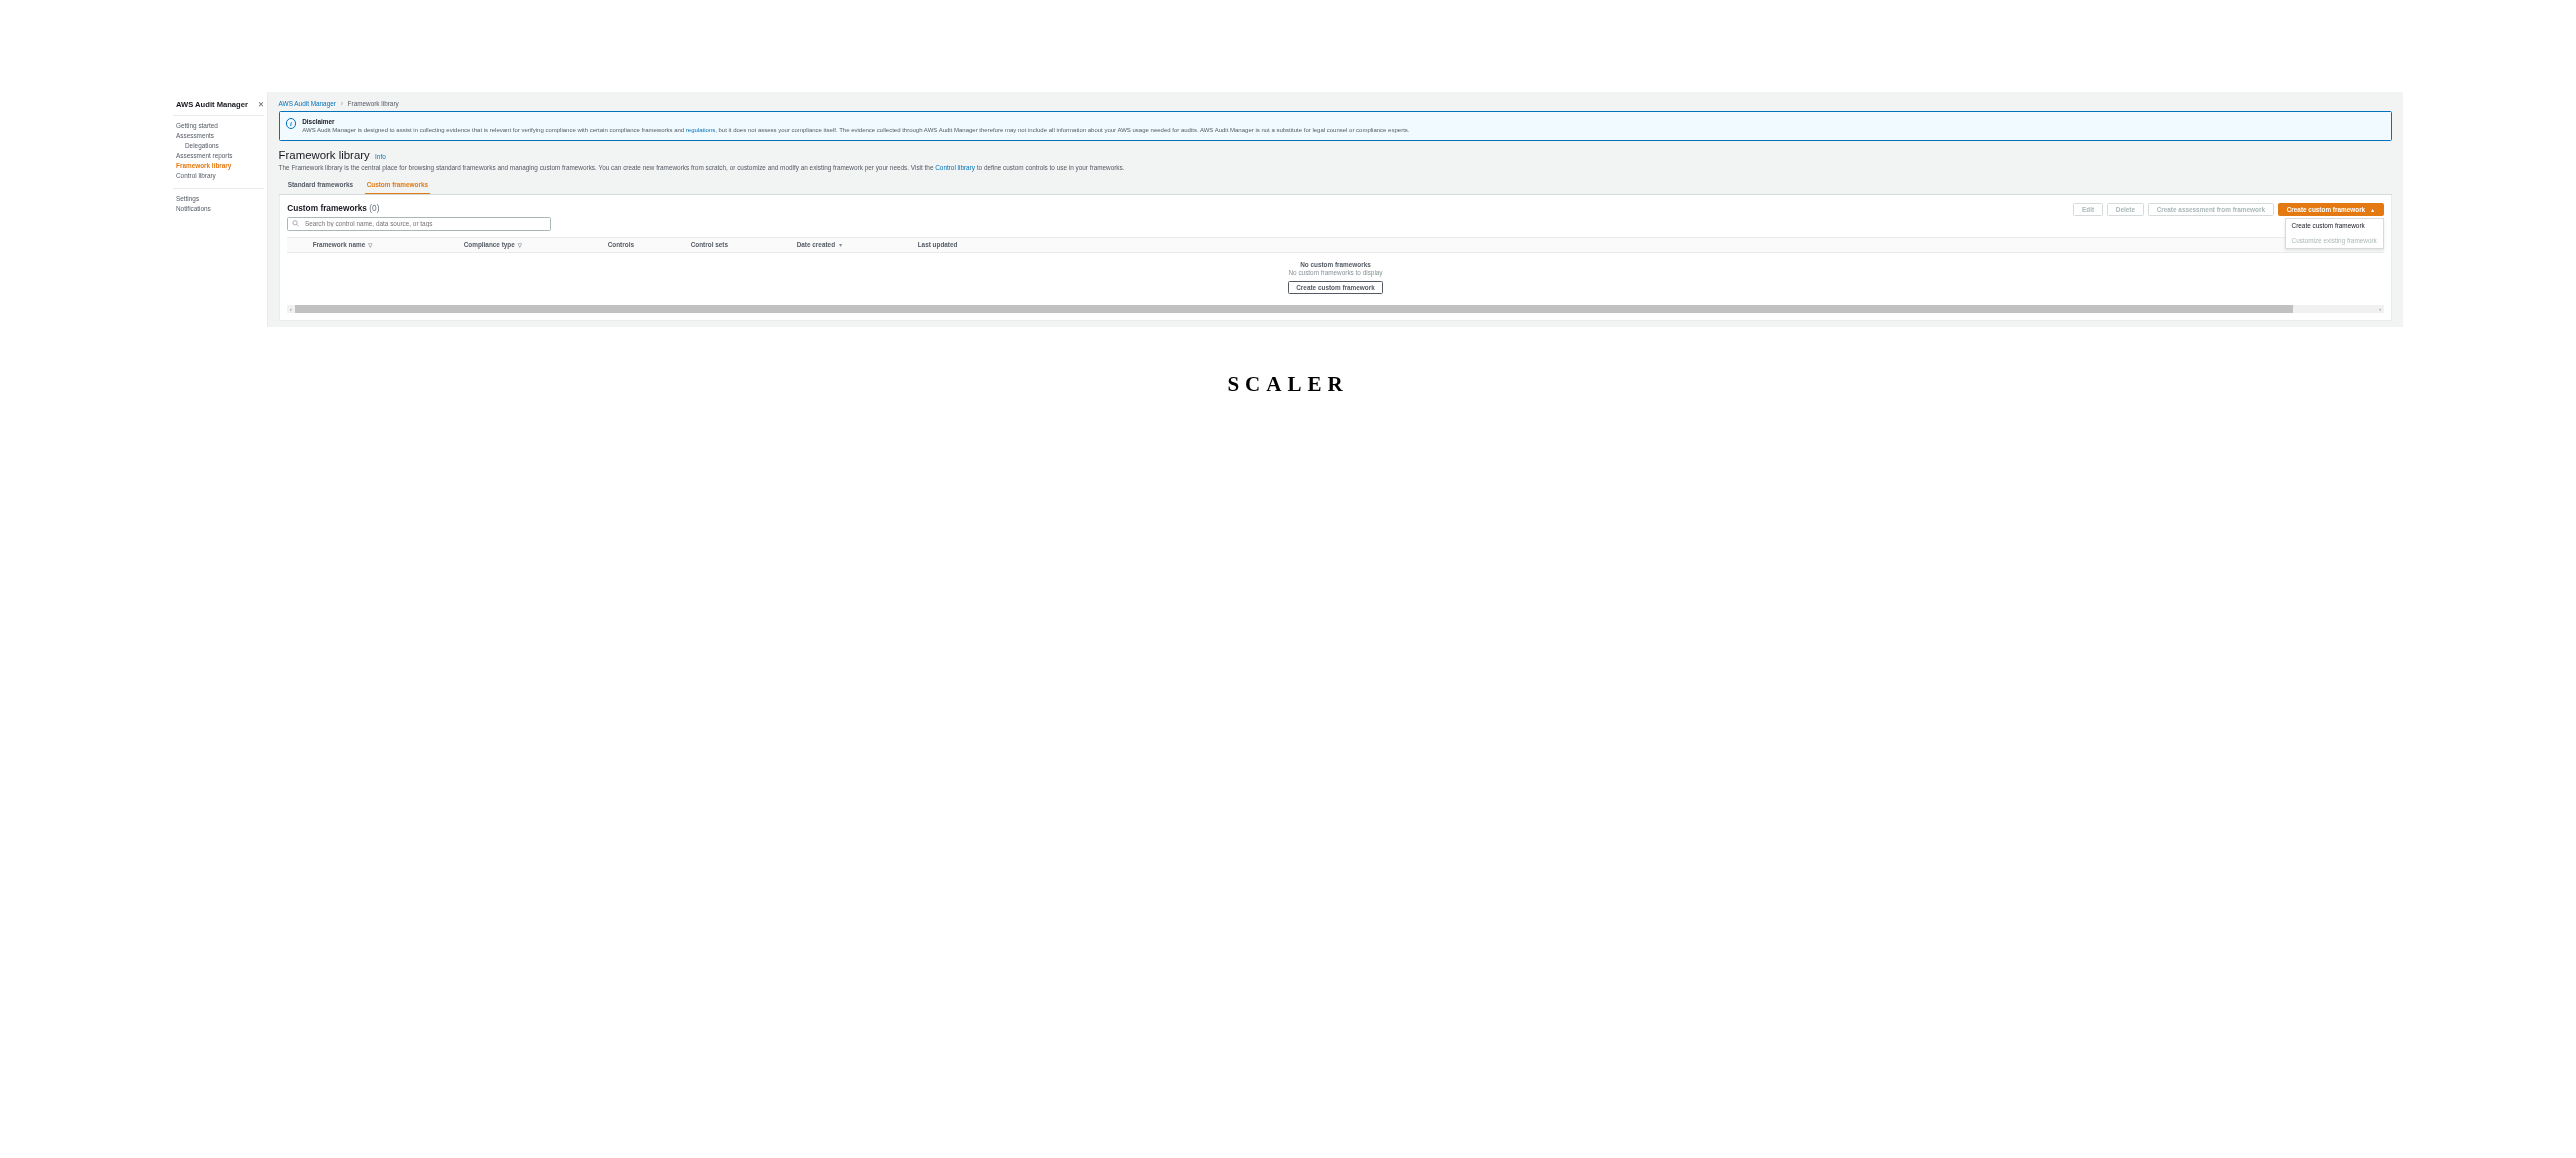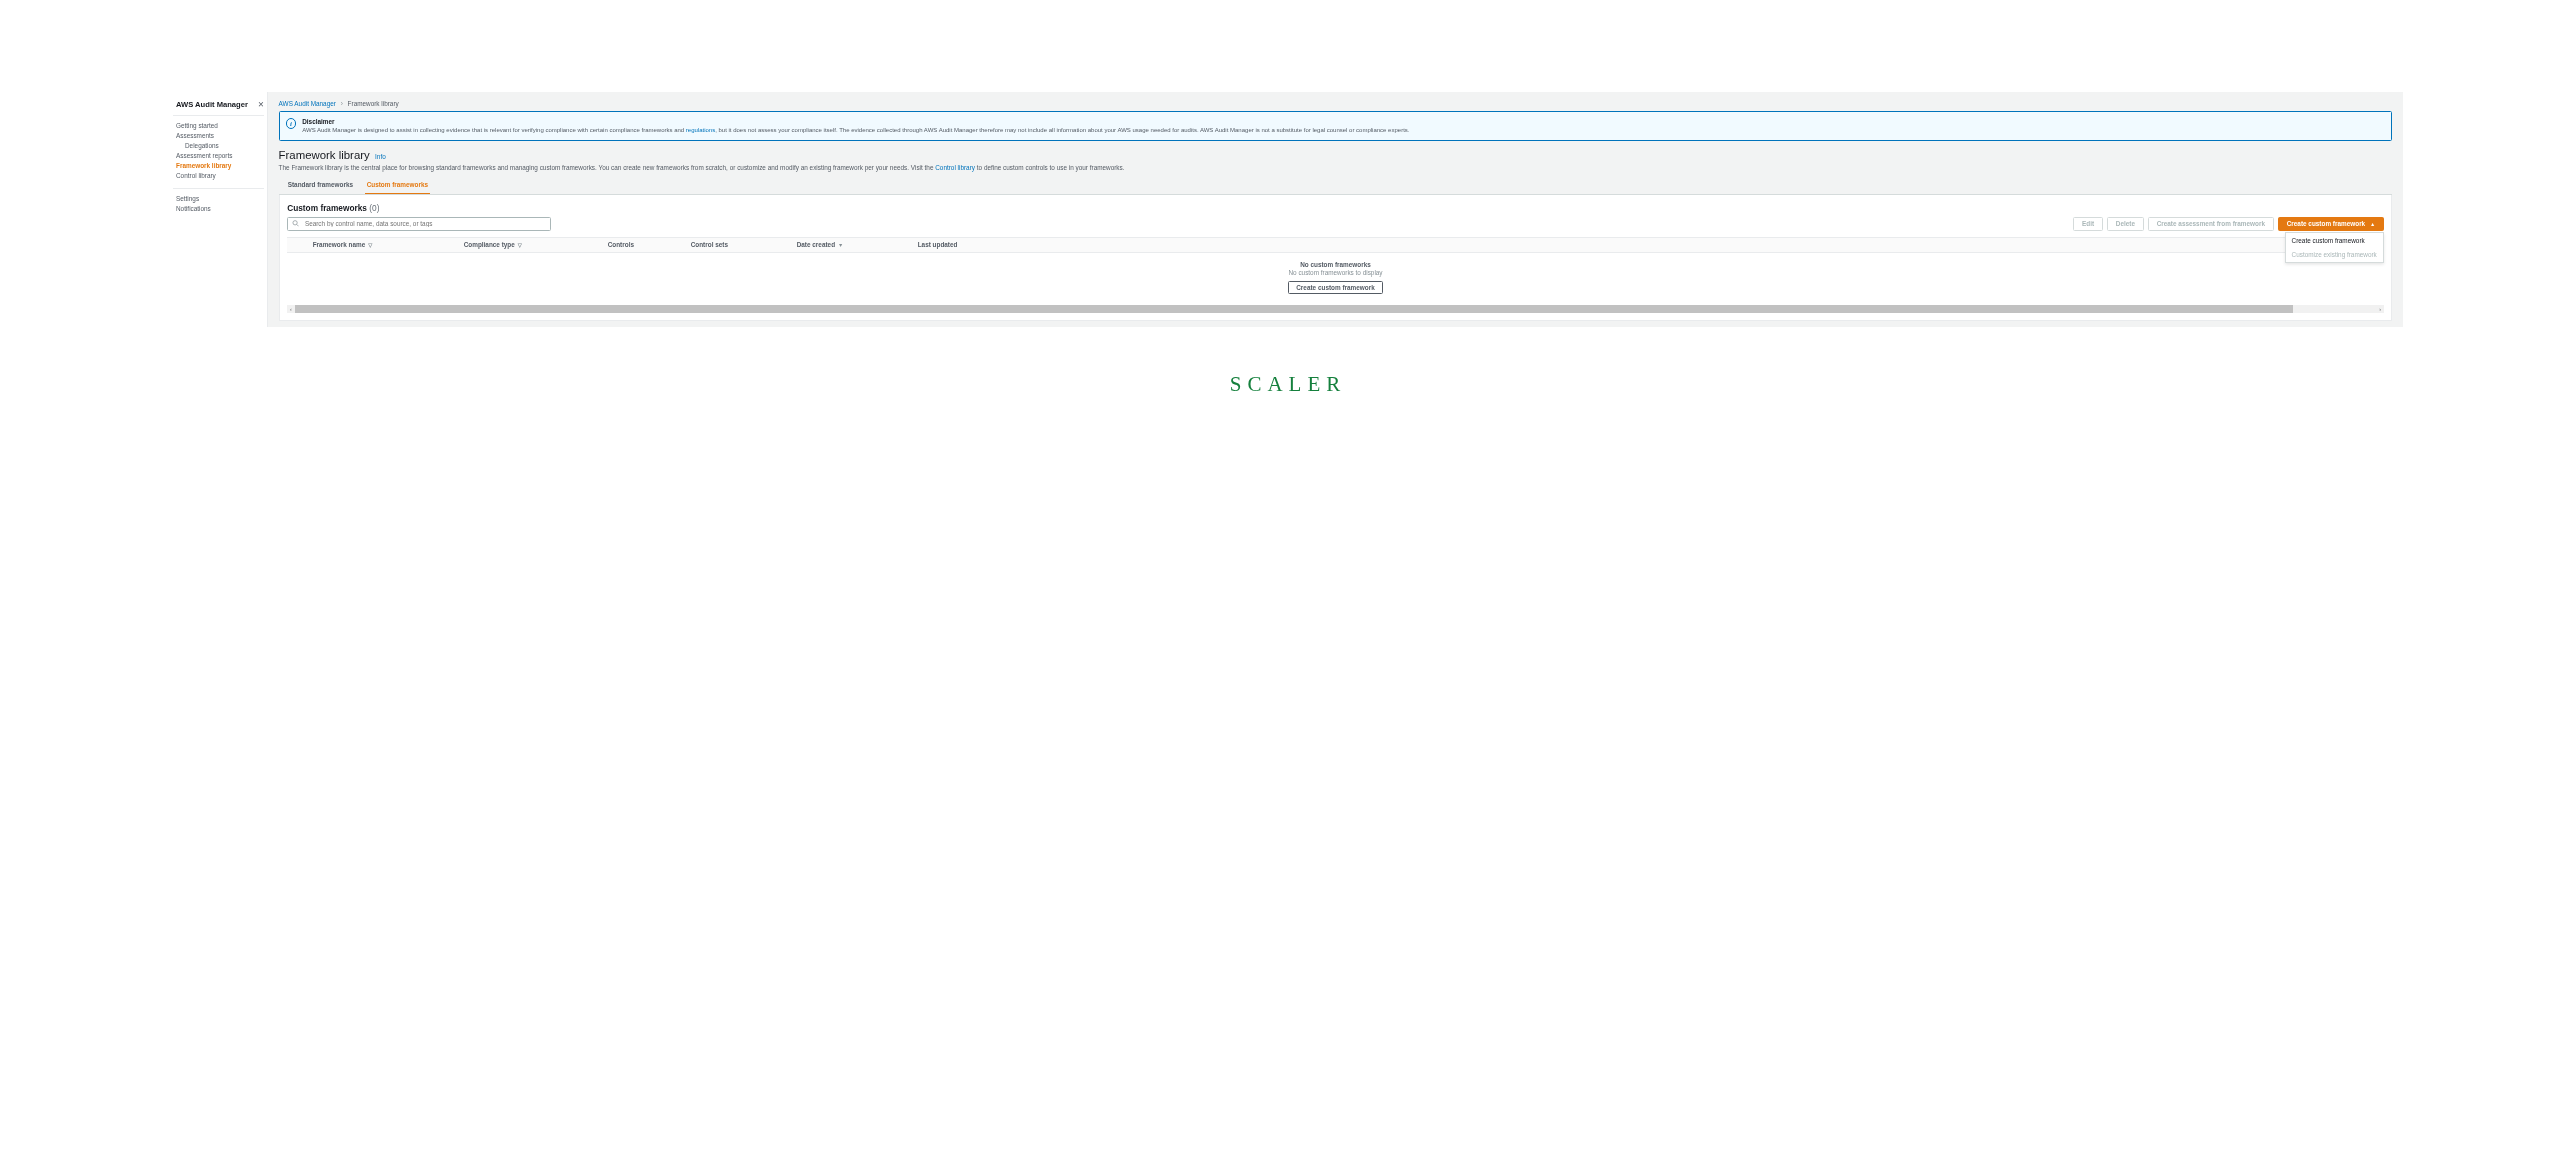--- a/index.html
+++ b/index.html
@@ -26,21 +26,21 @@
 .info-content .body a { color:#0073bb; text-decoration:none; }
 .page-header { margin-bottom: 3px; }
 .page-title { font-size: 11.4px; font-weight: 400; display:inline; color:#16191f;}
 .info-link { color: #0073bb; font-size: 6.4px; margin-left: 3px; cursor:pointer;}
 .page-desc { font-size: 6.4px; color: #545b64; margin-top: 1.5px; margin-bottom:6px;}
 .page-desc a { color:#0073bb; text-decoration:none;}
 .tabs { display: flex; gap: 10.6px; border-bottom: 0.8px solid #d5dbdb; padding-left:7.6px;}
 .tab { font-size: 6.4px; padding: 4.5px 1.5px; cursor: pointer; color: #545b64; border-bottom: 1.5px solid transparent; font-weight:700;}
 .tab.active { color: #e47911; border-bottom-color: #e47911; }
 .panel { background: #fff; border-top: none; padding: 7.6px; border:0.8px solid #e9ebed; border-top:none; position:relative;}
-.panel-header { display: flex; justify-content: space-between; align-items: flex-end; margin-bottom: 6px; }
+.panel-header { display: flex; justify-content: space-between; align-items: flex-start; margin-bottom: 6px; }
 .panel-title { font-size: 8.3px; font-weight: 700; }
 .panel-title .count { color: #687078; font-weight:400;}
 .actions { display: flex; gap: 4.5px; align-items: center; position:relative;}
 .btn { font-size: 6.4px; padding: 2.3px 7.6px; border: 0.8px solid #545b64; background: #fff; color: #545b64; cursor: pointer; border-radius:1.5px; font-weight:700;}
 .btn[disabled] { color: #aab7b8; border-color: #d5dbdb; cursor: default; }
 .btn.primary { background: #e47911; border-color: #e47911; color: #fff; }
 .btn.primary .arr { margin-left:3px; font-size:5.3px;}
 .dropdown { position: absolute; right: 0; top: 15px; background: #fff; border: 0.8px solid #d5dbdb; box-shadow: 0 1.5px 3px rgba(0,0,0,0.1); min-width: 83px; z-index:10;}
 .dropdown-item { font-size: 6.4px; padding: 3.8px 6px; cursor: pointer; }
 .dropdown-item.disabled { color: #aab7b8; cursor: default; }
@@ -58,21 +58,21 @@
 .th.sets { width: 106px; }
 .th.date { width: 121px; }
 .th.upd { flex:1; }
 .empty { text-align: center; padding: 7.6px 0; }
 .empty .t1 { font-size: 6.4px; color: #545b64; font-weight:700; margin-bottom:1.5px;}
 .empty .t2 { font-size: 6.4px; color: #879196; margin-bottom: 4.5px; }
 .scrollbar { display:flex; align-items:center; margin-top:3px; background:#f1f1f1; height:7.6px;}
 .scrollbar .arrow { width:7.6px; text-align:center; font-size:5.3px; color:#666; cursor:pointer;}
 .scrollbar .track { flex:1; background:#c1c1c1; height:7.6px; margin-right:83px;}
 .watermark { text-align:center; margin-top:45px; }
-.watermark .l1 { font-family: Georgia, serif; font-size:21px; letter-spacing:6px; font-weight:400; color:#15803d;}
+.watermark .l1 { font-family: Georgia, serif; font-size:21px; letter-spacing:6px; font-weight:700; color:#000000;}
 .watermark .l2 { font-family: cursive; font-size:32px; color:#e91e63; font-style:italic; margin-top:-4.5px;}
 </style>
 </head>
 <body>
 
 <div class="app">
   <aside class="sidebar">
     <div class="sidebar-header">
       <span class="sidebar-title">AWS Audit Manager</span>
       <span class="close-x">✕</span>

